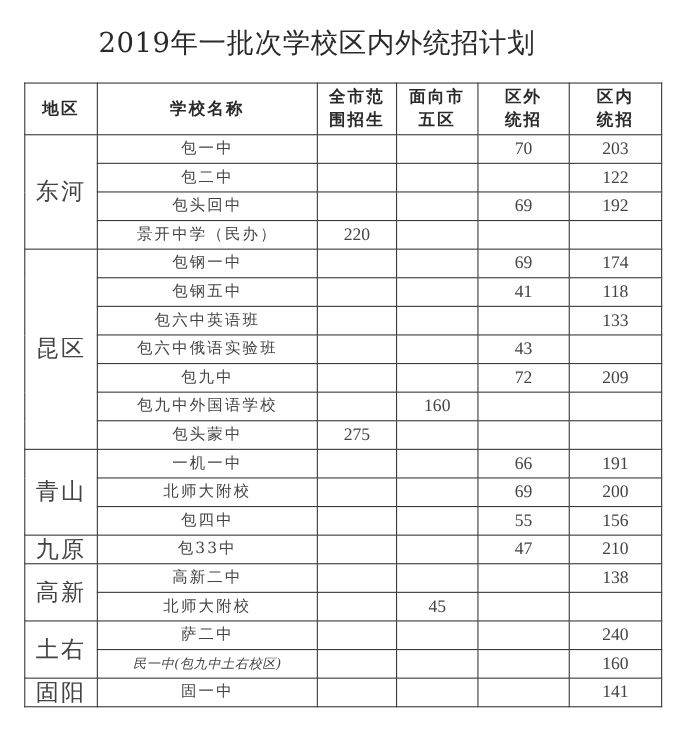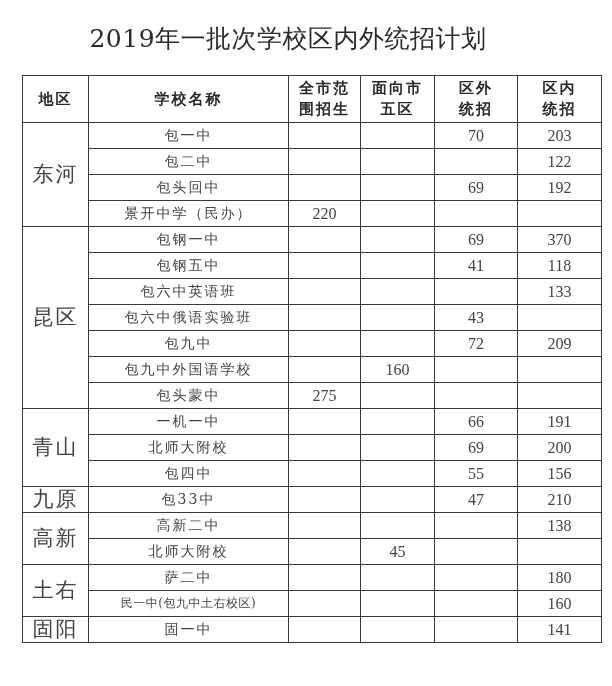--- a/index.html
+++ b/index.html
@@ -3,21 +3,21 @@
 <meta charset="utf-8">
 <style>
   html, body { margin:0; padding:0; background:#ffffff; }
   body { width:612px; height:686px; position:relative; overflow:hidden; font-family:"DejaVu Serif", serif; color:#333; }
   .title { position:absolute; left:0; top:22px; width:576px; text-align:center; font-size:25px; color:#2a2a2a; letter-spacing:0.5px; font-family:"DejaVu Serif", serif; }
   table.plan { position:absolute; left:22px; top:75px; width:579px; border-collapse:collapse; table-layout:fixed;border-radius:17px; }
   table.plan td, table.plan th { border:1.5px solid #3a3a3a; text-align:center; vertical-align:middle; padding:0; font-size:14px; color:#444; font-weight:normal; height:25px; line-height:25px; letter-spacing:2px; }
   table.plan th { font-weight:bold; color:#2a2a2a; height:46px; line-height:21px; font-size:15px; }
   table.plan td.num { font-family:"Liberation Serif", serif; font-size:16px; letter-spacing:0; }
   table.plan td.region { font-size:21px; }
-  table.plan td.small { font-size:12px; letter-spacing:0.5px; }
+  table.plan td.small { font-size:12px; letter-spacing:0.5px;font-style:italic; }
 </style>
 </head>
 <body>
 
 <div class="title">2019年一批次学校区内外统招计划</div>
 
 <table class="plan">
   <colgroup>
     <col style="width:66px">
       <col style="width:200px">
@@ -65,21 +65,21 @@
     <td class="num"></td>
     <td class="num"></td>
   </tr>
 
   <tr>
     <td rowspan="7" class="region">昆区</td>
     <td>包钢一中</td>
     <td class="num"></td>
     <td class="num"></td>
     <td class="num">69</td>
-    <td class="num">370</td>
+    <td class="num">174</td>
   </tr>
   <tr>
     <td>包钢五中</td>
     <td class="num"></td>
     <td class="num"></td>
     <td class="num">41</td>
     <td class="num">118</td>
   </tr>
   <tr>
     <td>包六中英语班</td>
@@ -164,21 +164,21 @@
     <td class="num"></td>
     <td class="num"></td>
   </tr>
 
   <tr>
     <td rowspan="2" class="region">土右</td>
     <td>萨二中</td>
     <td class="num"></td>
     <td class="num"></td>
     <td class="num"></td>
-    <td class="num">180</td>
+    <td class="num">240</td>
   </tr>
   <tr>
     <td class="small">民一中(包九中土右校区)</td>
     <td class="num"></td>
     <td class="num"></td>
     <td class="num"></td>
     <td class="num">160</td>
   </tr>
 
   <tr>

